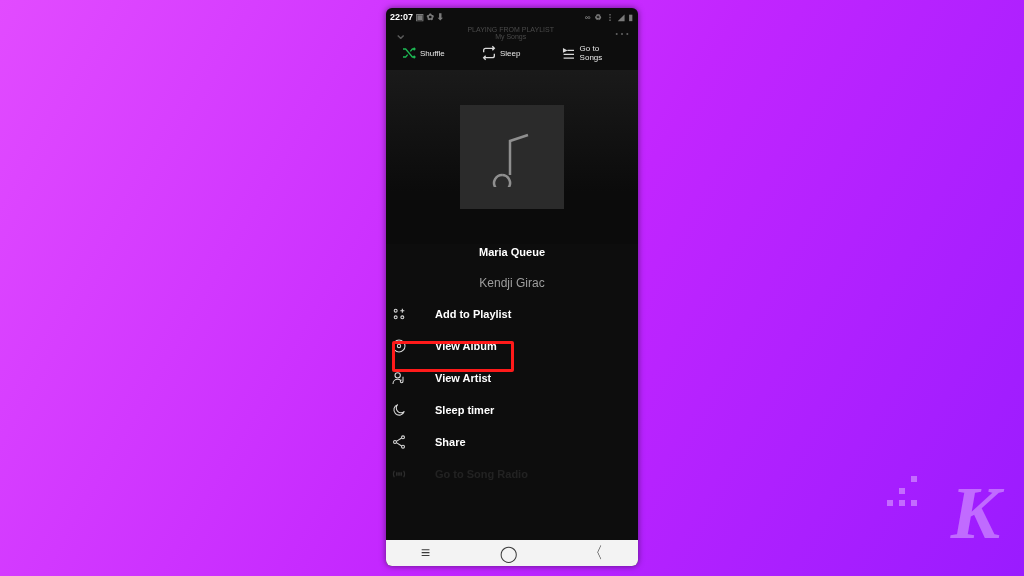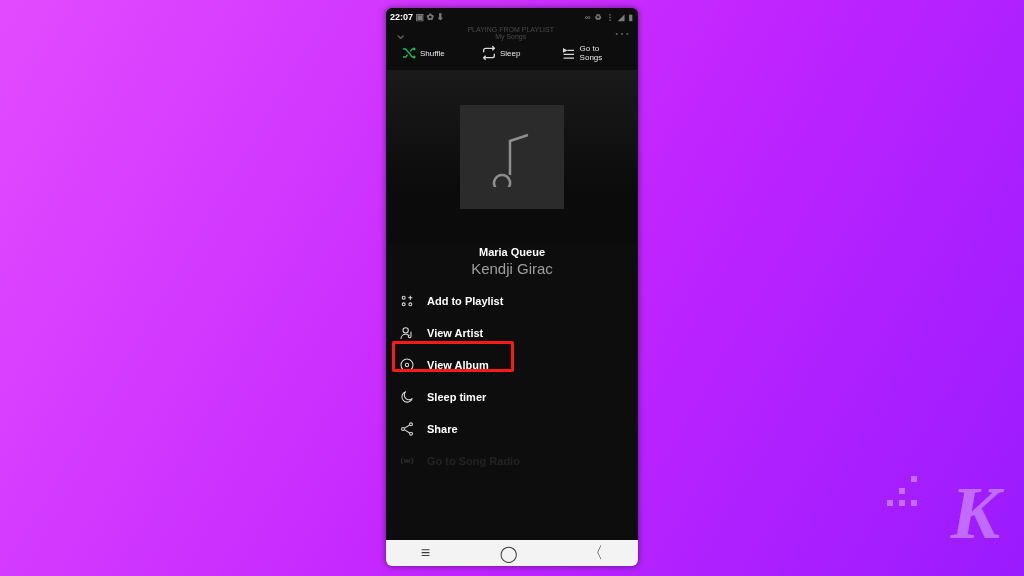--- a/index.html
+++ b/index.html
@@ -12,23 +12,23 @@
   .toprow{height:14px;display:flex;align-items:center;justify-content:space-between;padding:0 8px}
   .toprow .faint{font-size:7px;text-align:center;flex:1}
   .chev{color:#5a5a5a}
   .actions{display:flex;justify-content:space-around;margin-top:4px;padding:0 6px 8px}
   .action{display:flex;flex-direction:row;align-items:center;gap:3px;font-size:8px;color:#e8e8e8;width:62px}
   .action svg{width:16px;height:16px}
   .cover-wrap{position:relative;height:174px;background:linear-gradient(#1a1a1a,#0b0b0b 70%);display:flex;align-items:center;justify-content:center}
   .cover{width:104px;height:104px;background:#2b2b2b;display:flex;align-items:center;justify-content:center}
   .titleblock{text-align:center;margin-top:2px;margin-bottom:8px}
   .song{color:#fff;font-size:11px;font-weight:700}
-  .artist{color:#9e9e9e;font-size:15px;margin-top:2px}
+  .artist{color:#9e9e9e;font-size:12px;margin-top:18px}
   .menu{display:flex;flex-direction:column}
-  .item{display:flex;align-items:center;gap:12px;padding:8px 13px;color:#fff;font-size:11px;font-weight:600}
+  .item{display:flex;align-items:center;gap:28px;padding:8px 5px;color:#fff;font-size:11px;font-weight:600}
   .item svg{width:16px;height:16px;flex-shrink:0}
   .highlight{position:absolute;left:392px;top:341px;width:116px;height:25px;border:3px solid #ff1a1a;border-radius:2px;pointer-events:none}
   .navbar{margin-top:auto;height:26px;background:#f3f3f3;display:flex;align-items:center;justify-content:space-around}
   .navbar .nav{color:#3a3a3a}
   .logo{position:absolute;right:24px;bottom:26px;color:rgba(255,255,255,.35);font-size:74px;font-weight:900;font-style:italic;font-family:Georgia,serif;line-height:1}
   .logo-dots{position:absolute;right:105px;bottom:68px;display:grid;grid-template-columns:8px 8px 8px;grid-auto-rows:8px;gap:4px}
   .logo-dots span{width:6px;height:6px;background:rgba(255,255,255,.35)}
   .logo-dots .gap{background:transparent}
   .partial{color:#4a4a4a}
 </style>
@@ -91,31 +91,31 @@
         <svg viewBox="0 0 24 24" fill="none" stroke="#d8d8d8" stroke-width="1.6">
             <circle cx="7" cy="7" r="2.2"></circle>
             <circle cx="7" cy="17" r="2.2"></circle>
             <circle cx="17" cy="17" r="2.2"></circle>
             <path d="M17 4v6M14 7h6"></path>
           </svg>
         <span>Add to Playlist</span>
       </div>
       <div class="item">
         <svg viewBox="0 0 24 24" fill="none" stroke="#d8d8d8" stroke-width="1.6">
+            <circle cx="12" cy="12" r="9"></circle>
+            <circle cx="12" cy="12" r="2.5"></circle>
+          </svg>
+        <span>View Album</span>
+      </div>
+      <div class="item">
+        <svg viewBox="0 0 24 24" fill="none" stroke="#d8d8d8" stroke-width="1.6">
             <circle cx="10" cy="8" r="4"></circle>
             <path d="M3 21c0-4 3-7 7-7 2 0 3.6.8 4.8 2M18 10v7a2 2 0 1 1-2-2"></path>
           </svg>
         <span>View Artist</span>
-      </div>
-      <div class="item">
-        <svg viewBox="0 0 24 24" fill="none" stroke="#d8d8d8" stroke-width="1.6">
-            <circle cx="12" cy="12" r="9"></circle>
-            <circle cx="12" cy="12" r="2.5"></circle>
-          </svg>
-        <span>View Album</span>
       </div>
       <div class="item">
         <svg viewBox="0 0 24 24" fill="none" stroke="#d8d8d8" stroke-width="1.6">
             <path d="M20 14A8 8 0 1 1 10 4a7 7 0 0 0 10 10z"></path>
           </svg>
         <span>Sleep timer</span>
       </div>
       <div class="item">
         <svg viewBox="0 0 24 24" fill="none" stroke="#d8d8d8" stroke-width="1.6">
             <circle cx="6" cy="12" r="2.2"></circle>

